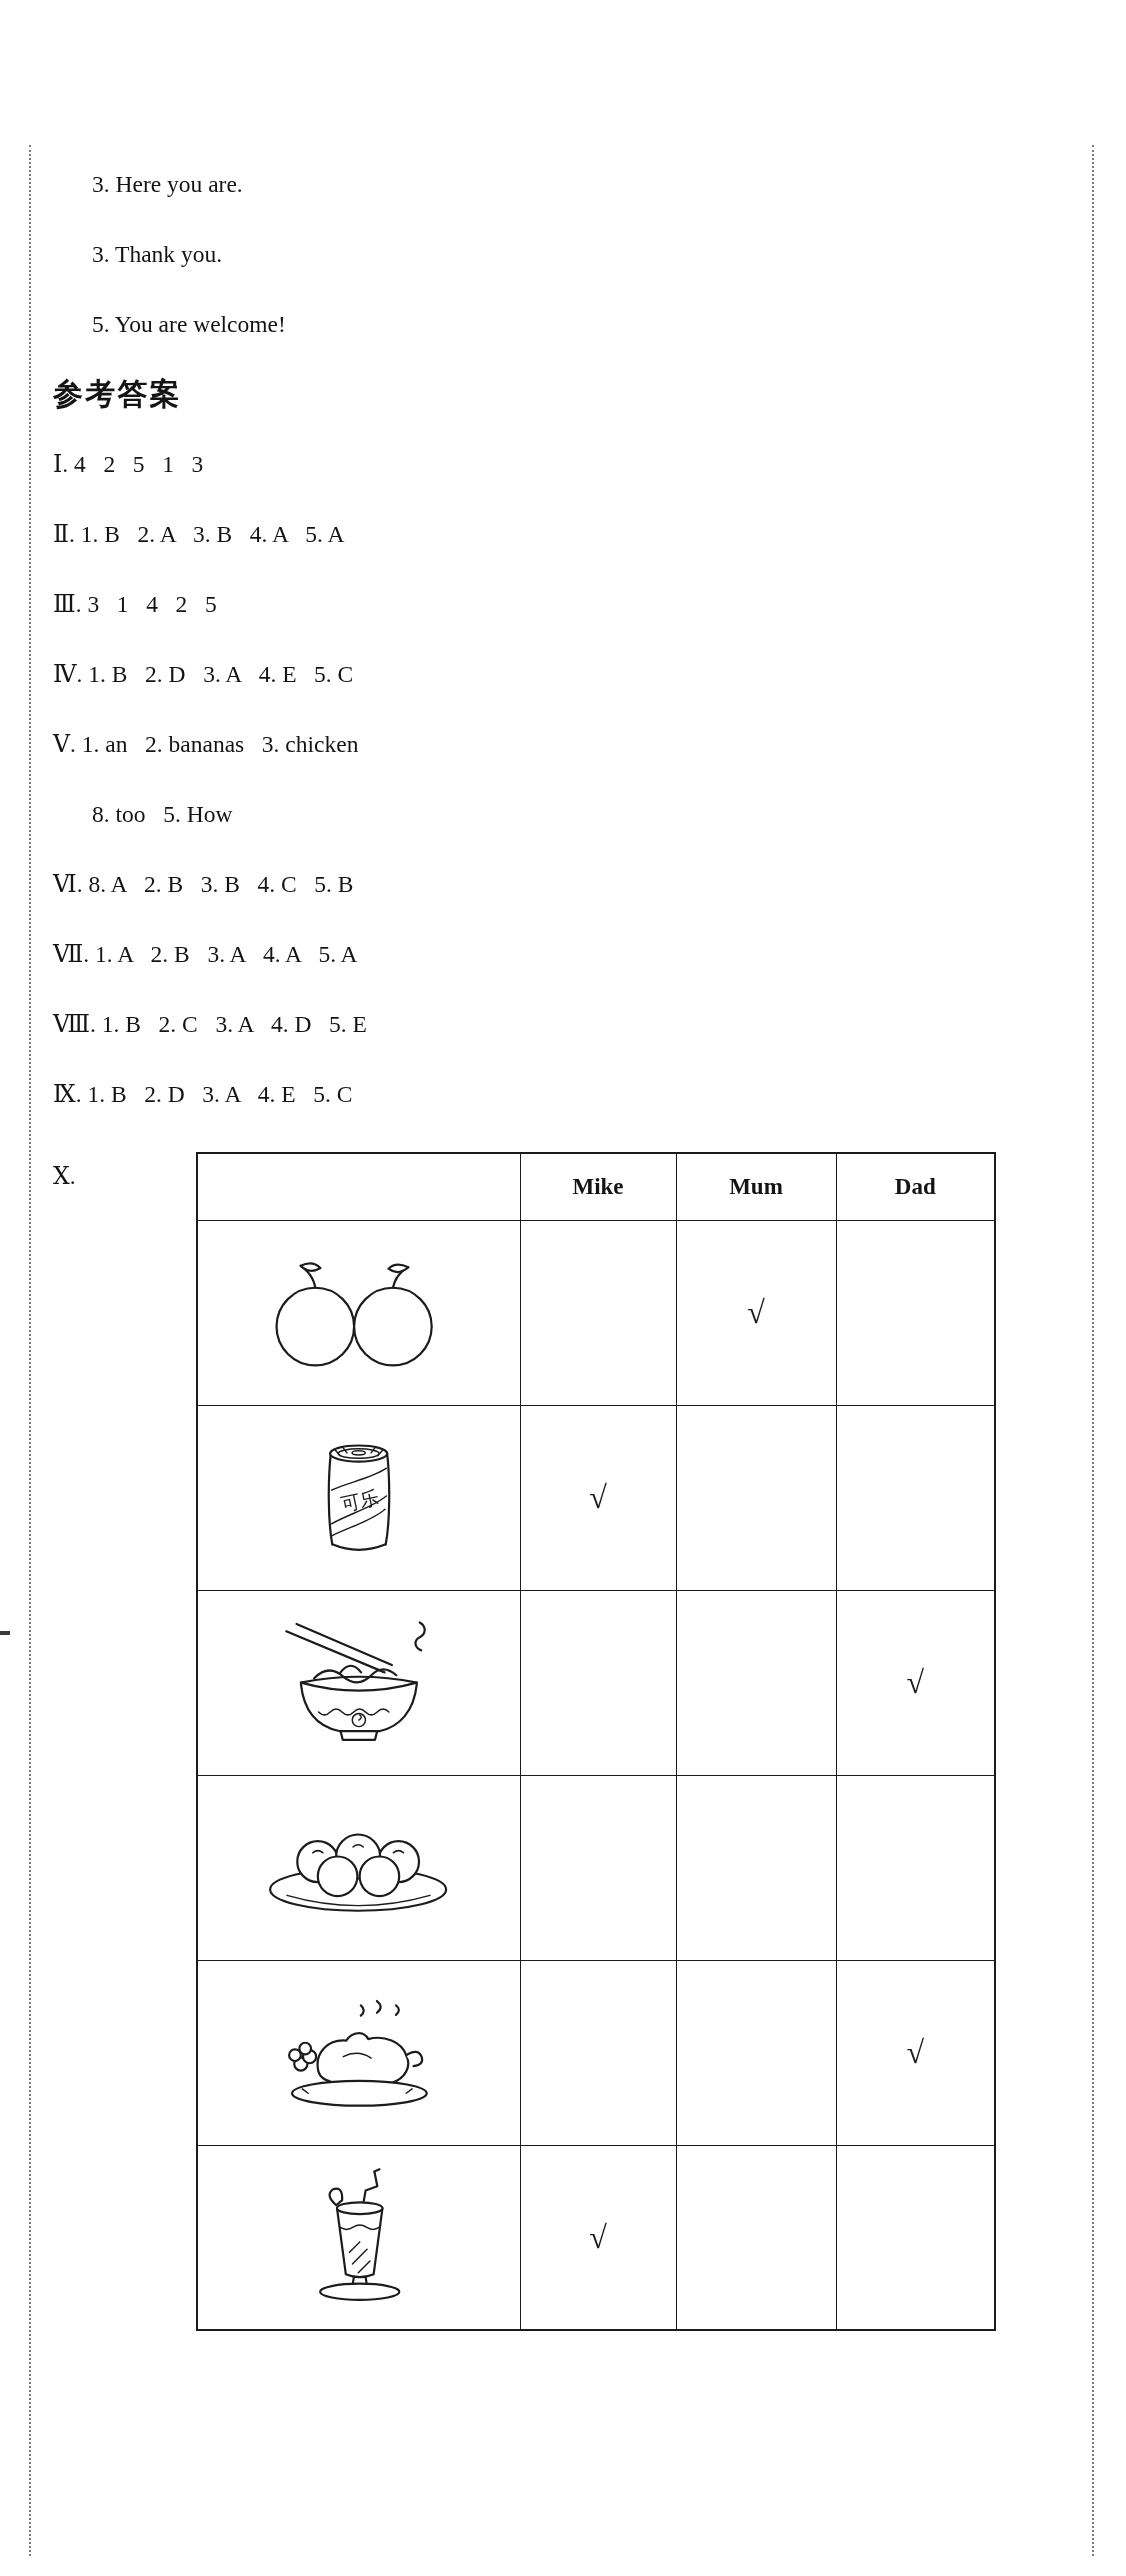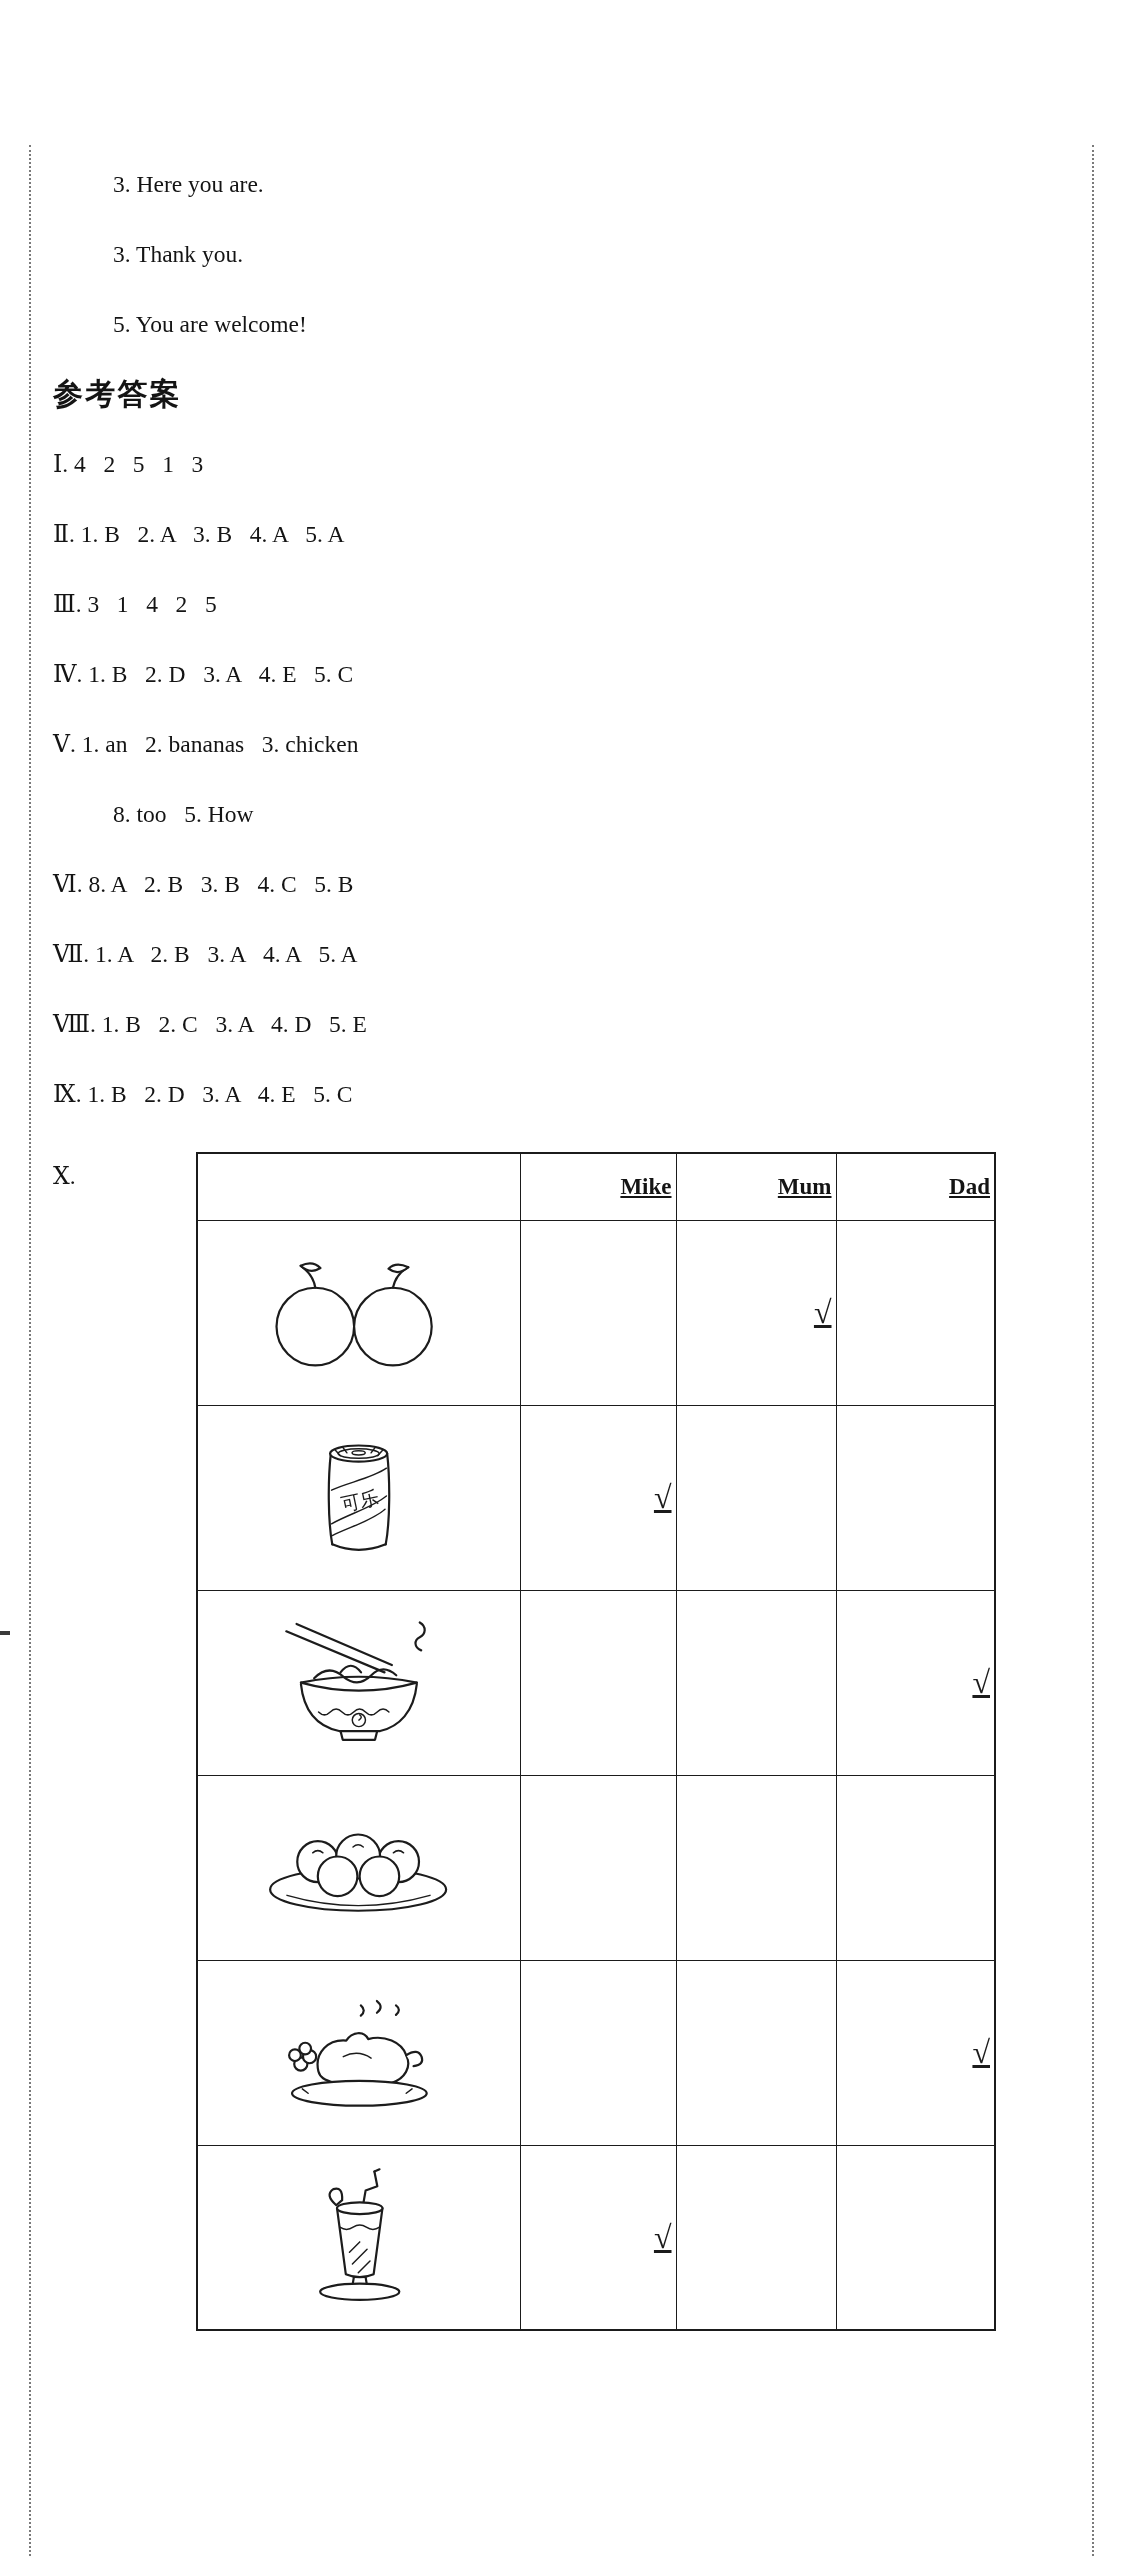--- a/index.html
+++ b/index.html
@@ -9,27 +9,27 @@
     color:#141414; overflow:hidden;
     font-family:"Liberation Serif","DejaVu Serif","DejaVu Sans",serif;
   }
   .edge { position:absolute; top:145px; bottom:20.5px; width:0; border-left:2.2px dotted #7a7a7a; }
   .edge-left  { left:29px; }
   .edge-right { left:1092px; }
   .scan-dash { position:absolute; left:0; top:1631px; width:10.3px; height:3.7px; background:#3a3a3a; }
   .content { position:absolute; left:53px; top:149px; width:988px; }
   .line { height:70px; display:flex; align-items:center; font-size:23.5px; }
   .line span { white-space:pre; }
-  .indent { margin-left:60px; }
+  .indent { margin-left:39px; }
   .heading span { font-weight:bold; font-size:30px; letter-spacing:2.2px; }
   .numeral { font-weight:normal; }
   .section-x { margin-top:23px; display:flex; align-items:flex-start; }
   .sx-numeral { flex:0 0 143px; font-size:23.5px; padding-top:10.3px; white-space:pre; }
   table.answer-table { border-collapse:collapse; table-layout:fixed; border:2.2px solid #1b1b1b; background:#fff; }
-  .answer-table th, .answer-table td { border:1.5px solid #1b1b1b; text-align:right; vertical-align:middle; padding:4px;text-decoration:underline; }
+  .answer-table th, .answer-table td { border:1.5px solid #1b1b1b; text-align:center; vertical-align:middle; padding:4px; }
   .answer-table th { height:67px; font-size:23px; font-weight:bold; }
   .answer-table td { height:185px; }
   .check-cell { font-size:32px; color:#1b1b1b; }
   svg.icon { display:block; margin:0 auto; }
   .st  { fill:none; stroke:#1c1c1c; stroke-width:3; stroke-linecap:round; stroke-linejoin:round; }
   .stw { fill:#ffffff; stroke:#1c1c1c; stroke-width:3; stroke-linecap:round; stroke-linejoin:round; }
   .thin { fill:none; stroke:#1c1c1c; stroke-width:2; stroke-linecap:round; }
 </style>
 </head>
 <body>

